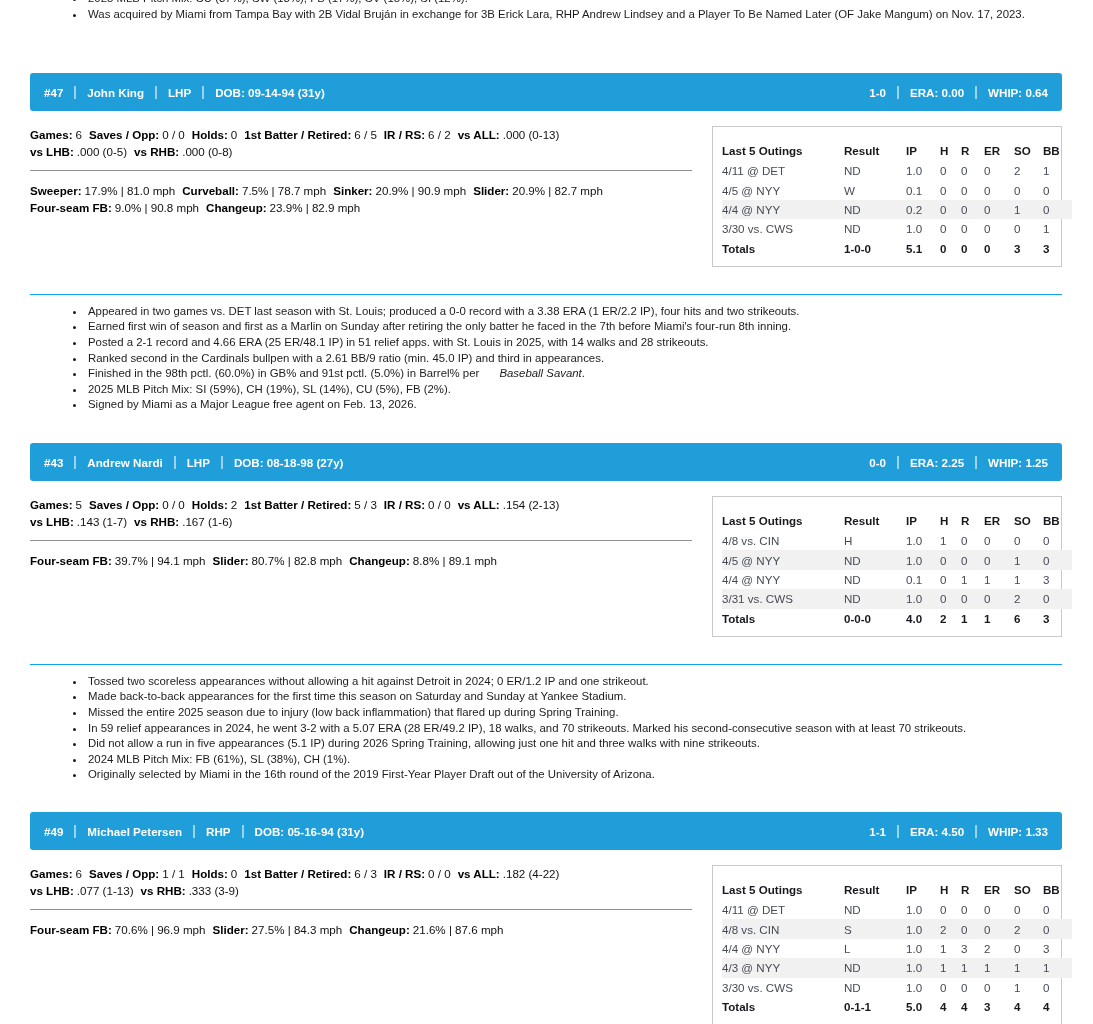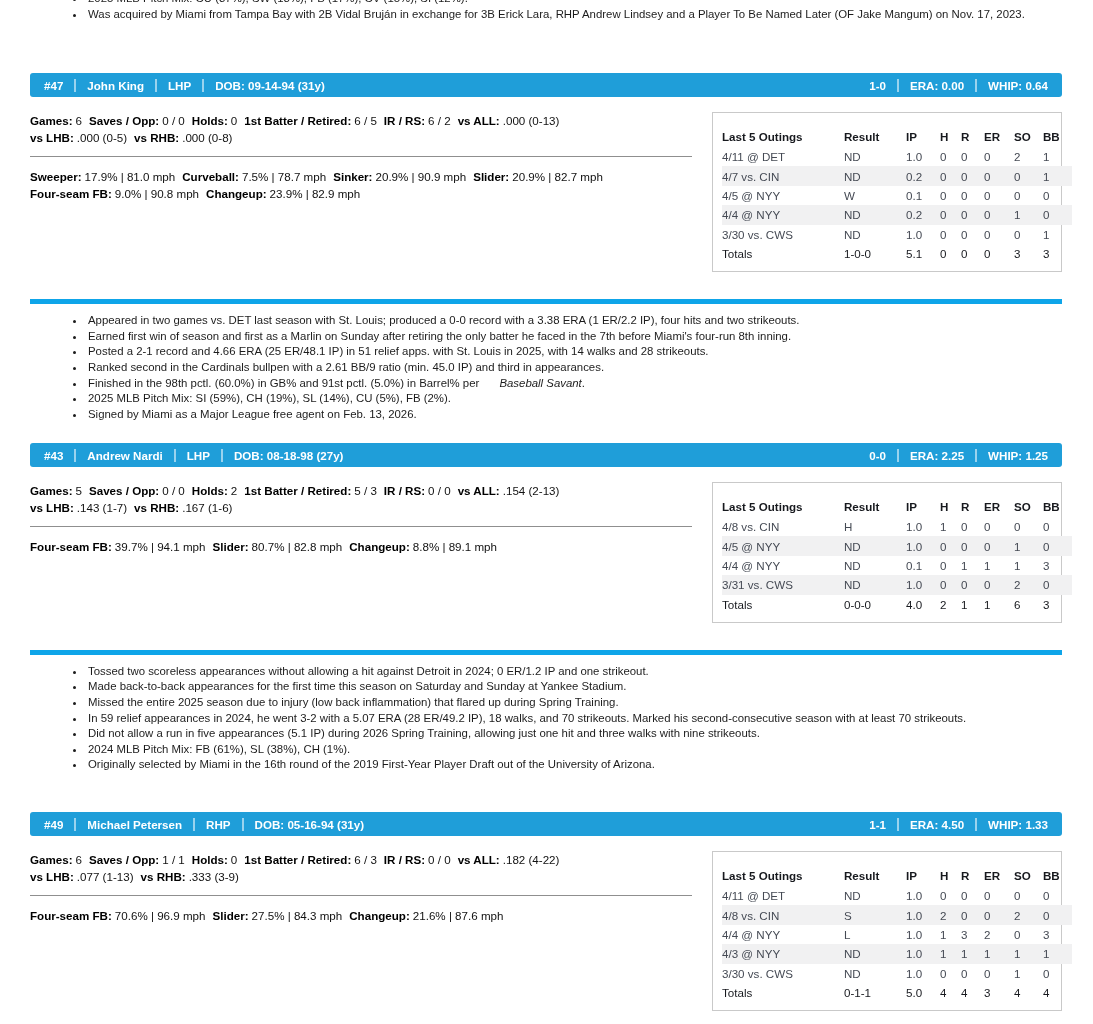--- a/index.html
+++ b/index.html
@@ -15,44 +15,44 @@
     margin:0; padding-left:56px; font-size:11.4px; line-height:16px; color:#1c1c1c;
     list-style:disc;
   }
   ul.note-list li { padding-left:2px; }
   .it { font-style:italic;margin-left:17px; }
 
   .player-section { position:absolute; left:30px; width:1032px; }
   #p0 { top:73px; } #p1 { top:443px; } #p2 { top:812px; }
 
   .bar {
-    height:24px; border-radius:3px; background:var(--accent); color:#fff;
+    height:38px; border-radius:3px; background:var(--accent); color:#fff;
     font-weight:700; font-size:11.6px; display:flex; align-items:center; padding:0 14px;
   }
   .bar-sep { width:2px; height:13px; background:rgba(255,255,255,.55); margin:0 11px; flex:0 0 auto; }
   .bar-spacer { flex:1 1 auto; }
 
   .cols { display:flex; align-items:flex-start; margin-top:15px; }
   .left-col { width:662px; font-size:11.6px; line-height:17px; color:#111; }
   .left-col b { color:#000; margin-right:3px; }
   .left-col .val { margin-right:7px; }
   .hr { border-top:1px solid #8f8f8f; margin:10px 0 11px; width:662px; }
 
   .table-box {
     margin-left:auto; width:350px; border:1px solid #c9c9c9; background:#fff;
     padding:14px 9px 8px;
   }
   .table-box table { border-collapse:collapse; width:100%; table-layout:fixed; font-size:11.6px; }
   .table-box th { text-align:left; font-weight:700; color:#17191e; padding:3px 0 4px; }
   .table-box td { text-align:left; padding:3.2px 0; color:#454a54; }
   .table-box tr.stripe td { background:#f1f1f2; }
-  .table-box tr.totals td { font-weight:400; color:#17191e; }
+  .table-box tr.totals td { font-weight:700; color:#17191e; }
   .c0{width:122px}.c1{width:62px}.c2{width:34px}.c3{width:21px}.c4{width:23px}.c5{width:30px}.c6{width:29px}.c7{width:29px}
 
-  .notes { margin-top:27px; border-top:5px solid #0ea5e9; padding-top:9px; }
+  .notes { margin-top:27px; border-top:1px solid #0ea5e9; padding-top:9px; }
   .notes ul { line-height:15.6px; }
 </style>
 </head>
 <body>
 
 <div class="top-notes">
   <ul class="note-list" id="top-notes-list">
       <li><span>2025 MLB Pitch Mix: CU (37%), SW (18%), FB (17%), CV (15%), SI (12%).</span></li>
       <li><span>Was acquired by Miami from Tampa Bay with 2B Vidal Bruján in exchange for 3B Erick Lara, RHP Andrew Lindsey and a Player To Be Named Later (OF Jake Mangum) on Nov. 17, 2023.</span></li>
     </ul>
@@ -115,30 +115,20 @@
               <tr>
                 <td>4/11 @ DET</td>
                 <td>ND</td>
                 <td>1.0</td>
                 <td>0</td>
                 <td>0</td>
                 <td>0</td>
                 <td>2</td>
                 <td>1</td>
               </tr>
-              <tr class="stripe">
-                <td>4/7 vs. CIN</td>
-                <td>ND</td>
-                <td>0.2</td>
-                <td>0</td>
-                <td>0</td>
-                <td>0</td>
-                <td>0</td>
-                <td>1</td>
-              </tr>
               <tr>
                 <td>4/5 @ NYY</td>
                 <td>W</td>
                 <td>0.1</td>
                 <td>0</td>
                 <td>0</td>
                 <td>0</td>
                 <td>0</td>
                 <td>0</td>
               </tr>

